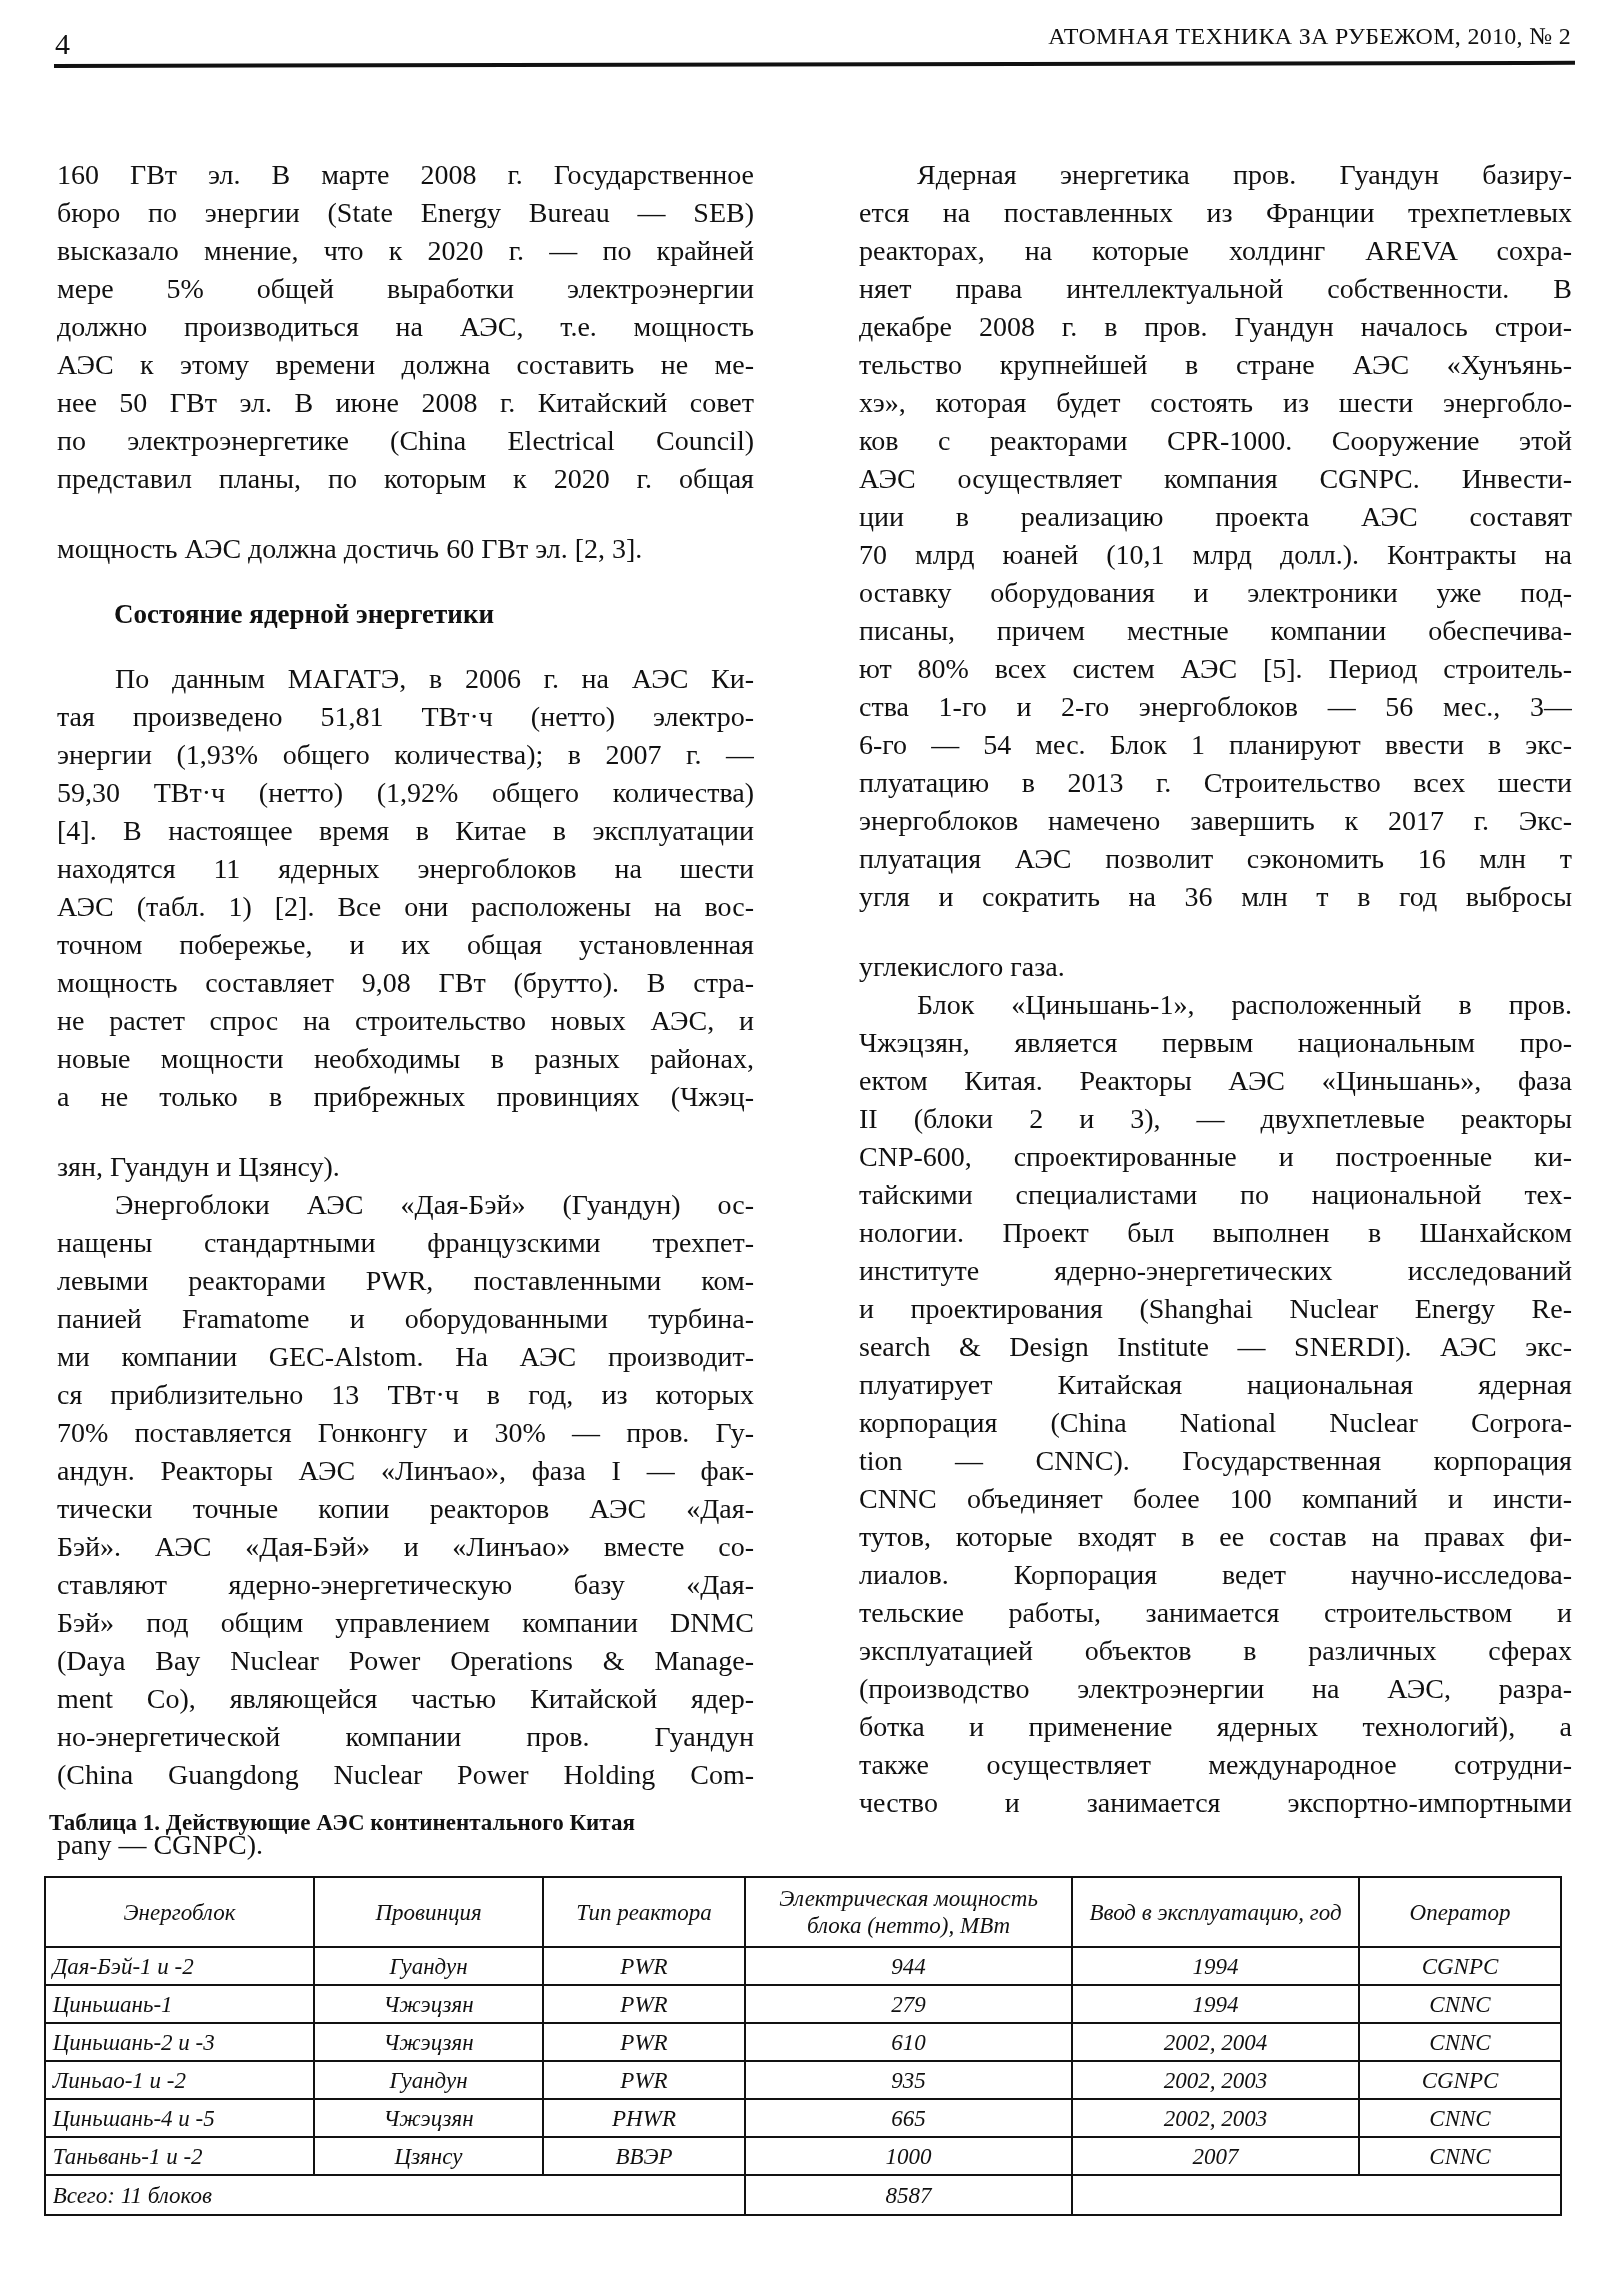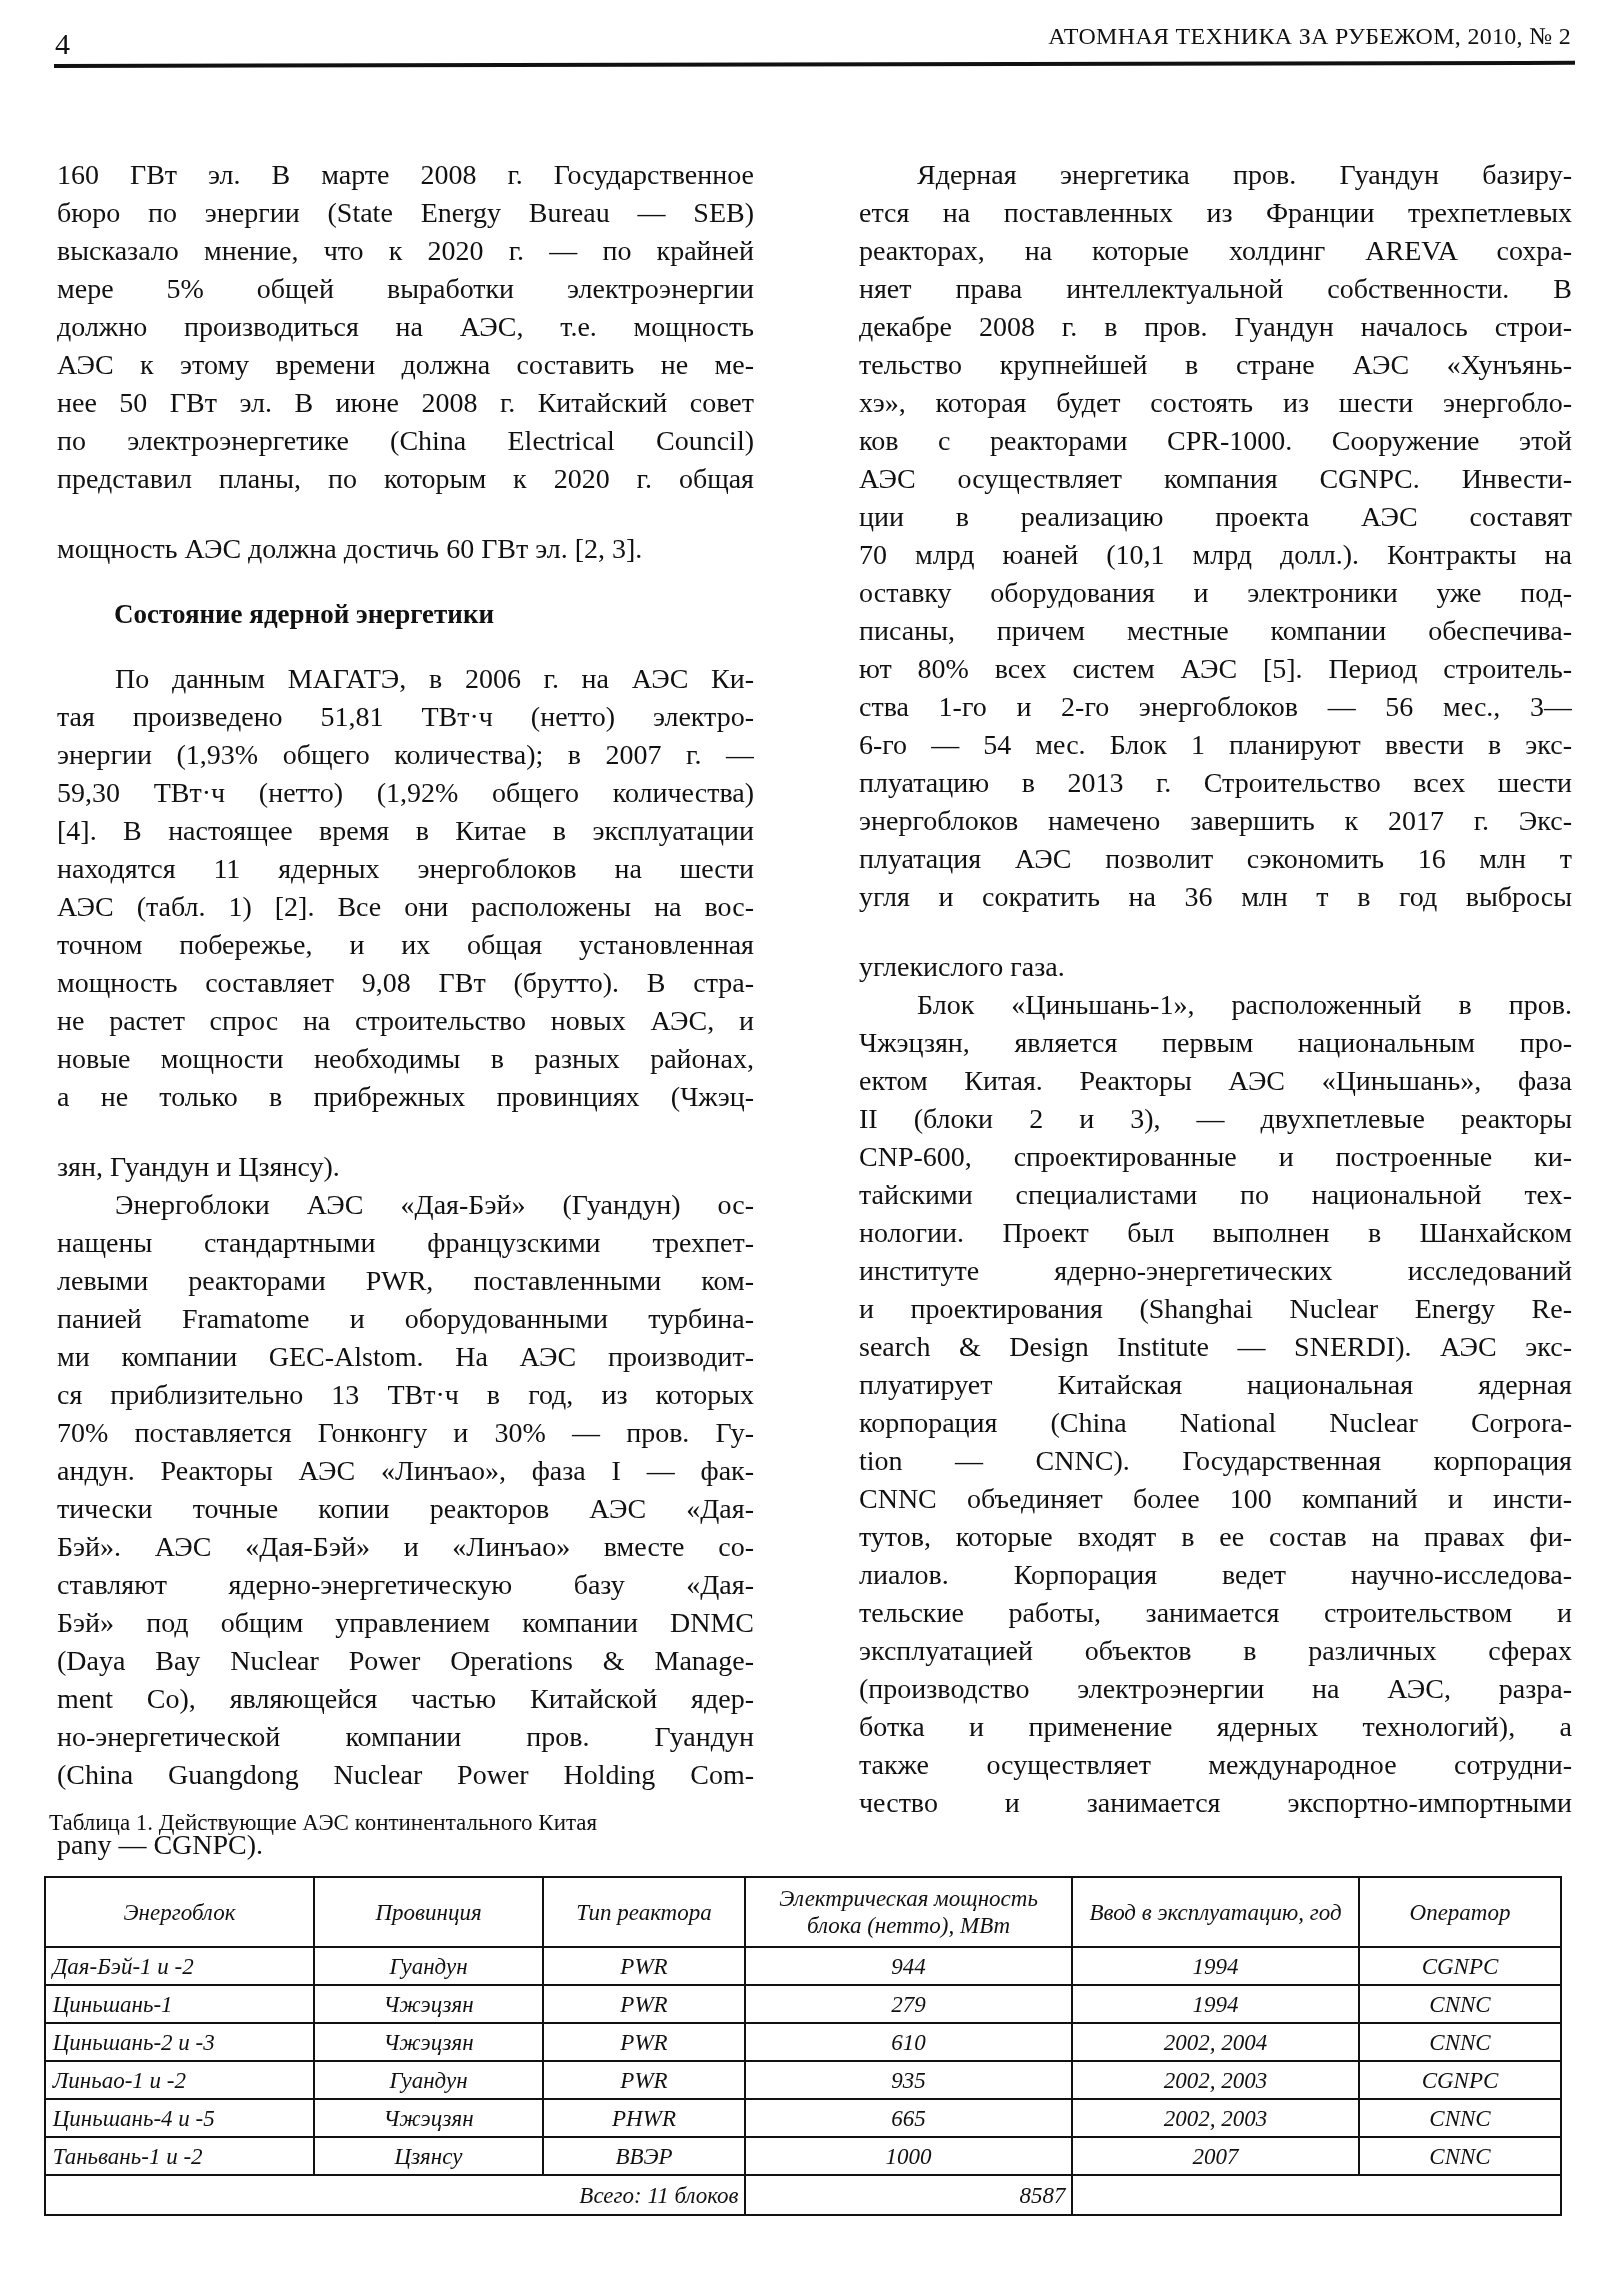--- a/index.html
+++ b/index.html
@@ -13,30 +13,30 @@
   .column { position: absolute; top: 156px; font-size: 28px; }
   .col-left { left: 57px; width: 697px; }
   .col-right { left: 859px; width: 713px; }
   .line { height: 38px; line-height: 38px; white-space: nowrap; text-align: justify;
           text-align-last: justify; overflow: hidden; }
   .line.last { text-align-last: left; margin-top: 32px; }
   .line.indent { padding-left: 58px; }
   .spacer-small { height: 27px; }
   .section-heading { height: 38px; line-height: 38px; font-weight: bold; padding-left: 57px;
                      font-size: 27px; white-space: nowrap; }
-  .table-caption { position: absolute; left: 49px; top: 1807px; font-size: 23px; font-weight: normal;
+  .table-caption { position: absolute; left: 49px; top: 1807px; font-size: 23px; font-weight: bold;
                    line-height: 32px; white-space: nowrap; }
   table.data { position: absolute; left: 44px; top: 1876px; width: 1514px; border-collapse: collapse;
                font-size: 23px; table-layout: fixed; font-style: italic; }
   table.data td, table.data th { border: 2px solid #111; padding: 0 5.4px; font-weight: normal;
                text-align: center; vertical-align: middle; line-height: 27px; }
   table.data th { height: 68px; }
   table.data td { height: 36px; }
   table.data td.name { text-align: left; padding-left: 6.7px; margin-left: 48px; }
-  table.data tr.total td { height: 38px; text-align: right; }
+  table.data tr.total td { height: 38px; }
 </style>
 </head>
 <body>
 
 <div>
   <div class="page-num">4</div>
   <div class="journal-title">АТОМНАЯ ТЕХНИКА ЗА РУБЕЖОМ, 2010, № 2</div>
   <div class="header-rule"></div>
 </div>
 

